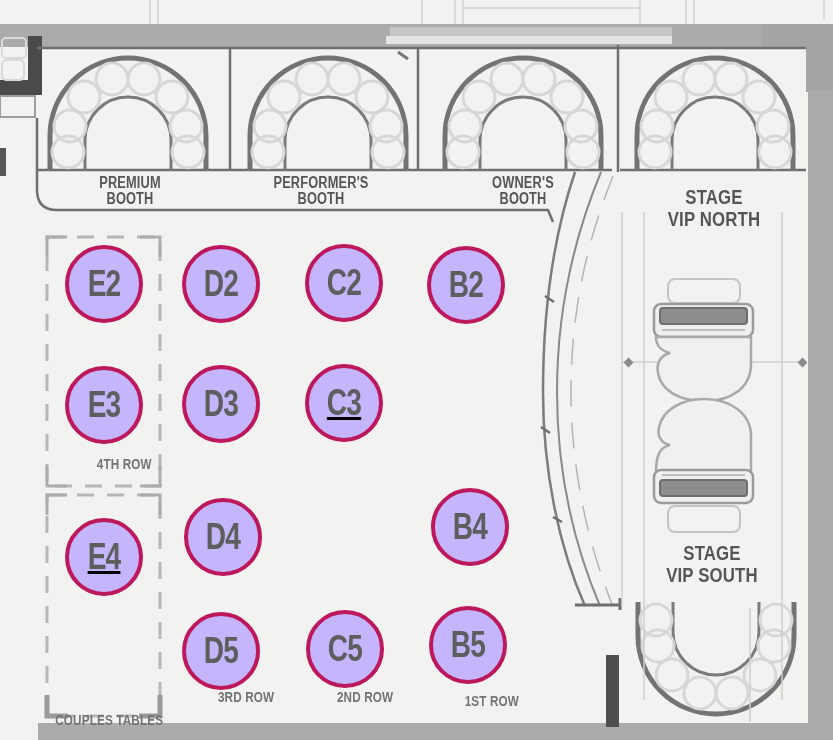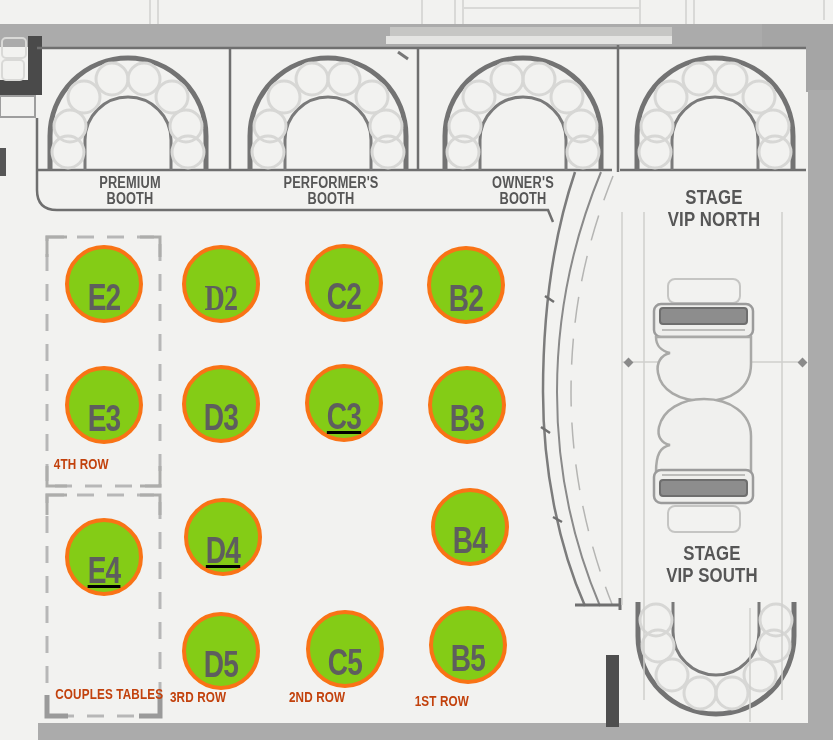--- a/index.html
+++ b/index.html
@@ -4,40 +4,40 @@
 <style>
   html,body{margin:0;padding:0;background:#fff;}
   .canvas{
     position:relative;width:833px;height:740px;overflow:hidden;
     background:#f2f2f0;
     font-family:"Liberation Sans","DejaVu Sans",sans-serif;
   }
   .plan{position:absolute;left:0;top:0;}
   
   .table-circle{
-    position:absolute;width:70px;height:70px;border:4px solid #f97316;
-    border-radius:50%;background:#84cc16;display:flex;align-items:flex-end;justify-content:center;
+    position:absolute;width:70px;height:70px;border:4px solid #be185d;
+    border-radius:50%;background:#c4b5fd;display:flex;align-items:center;justify-content:center;
     box-sizing:content-box;cursor:pointer;
   }
   .table-circle span{
     font-size:36px;font-weight:bold;color:#5e5e5e;
     transform:scaleX(.78);letter-spacing:-1px;white-space:nowrap;
   }
   
   .booth-region{position:absolute;cursor:pointer;}
   .booth-label{
     position:absolute;left:0;right:0;bottom:0;text-align:center;
     font-weight:bold;color:#565656;transform:scaleX(.8);
   }
   .booth-label span{display:block;font-size:16px;line-height:1.04;letter-spacing:.2px;white-space:nowrap;}
   .vip-label span{display:block;font-size:21px;line-height:1.05;letter-spacing:.2px;white-space:nowrap;}
   .vip-label{position:absolute;left:0;right:0;text-align:center;font-weight:bold;color:#565656;transform:scaleX(.8);}
   
   .row-label{
-    position:absolute;text-align:left;font-weight:bold;font-size:15px;color:#c2410c;
+    position:absolute;text-align:right;font-weight:bold;font-size:15px;color:#737373;
   }
   .row-label span{display:inline-block;transform:scaleX(.78);white-space:nowrap;letter-spacing:.2px;}
 </style>
 </head>
 <body>
 
 <div class="canvas">
 
   <svg class="plan" width="833" height="740" viewBox="0 0 833 740">
     <defs>
@@ -150,21 +150,21 @@
       <path d="M47,695 V716 H68 M160,695 V716 H139" stroke="#9a9a9a" stroke-width="5"></path>
     </g>
   </svg>
 
   <div class="booth-region" style="left:52px;top:52px;width:156px;height:156px;">
     <div class="booth-label">
       <span>PREMIUM</span>
       <span>BOOTH</span>
     </div>
   </div>
-  <div class="booth-region" style="left:253px;top:52px;width:156px;height:156px;">
+  <div class="booth-region" style="left:243px;top:52px;width:156px;height:156px;">
     <div class="booth-label">
       <span>PERFORMER'S</span>
       <span>BOOTH</span>
     </div>
   </div>
   <div class="booth-region" style="left:445px;top:52px;width:156px;height:156px;">
     <div class="booth-label">
       <span>OWNER'S</span>
       <span>BOOTH</span>
     </div>
@@ -179,62 +179,59 @@
   <div class="booth-region" style="left:632px;top:542px;width:160px;height:58px;">
     <div class="vip-label" style="top:0;">
       <span>STAGE</span>
       <span>VIP SOUTH</span>
     </div>
   </div>
 
   <div class="table-circle" style="left:65px;top:245px;">
       <span>E2</span>
     </div>
-  <div class="table-circle" style="left:182px;top:245px;font-family:Liberation Serif, serif;">
+  <div class="table-circle" style="left:182px;top:245px;">
       <span>D2</span>
     </div>
   <div class="table-circle" style="left:305px;top:244px;">
       <span>C2</span>
     </div>
   <div class="table-circle" style="left:427px;top:246px;">
       <span>B2</span>
     </div>
 
   <div class="table-circle" style="left:65px;top:366px;">
       <span>E3</span>
     </div>
   <div class="table-circle" style="left:182px;top:365px;">
       <span>D3</span>
     </div>
   <div class="table-circle" style="left:305px;top:364px;text-decoration:underline;">
       <span>C3</span>
     </div>
-  <div class="table-circle" style="left:428px;top:366px;">
-      <span>B3</span>
-    </div>
 
   <div class="table-circle" style="left:65px;top:518px;text-decoration:underline;">
       <span>E4</span>
     </div>
-  <div class="table-circle" style="left:184px;top:498px;text-decoration:underline;">
+  <div class="table-circle" style="left:184px;top:498px;">
       <span>D4</span>
     </div>
   <div class="table-circle" style="left:431px;top:488px;">
       <span>B4</span>
     </div>
 
   <div class="table-circle" style="left:182px;top:612px;">
       <span>D5</span>
     </div>
   <div class="table-circle" style="left:306px;top:610px;">
       <span>C5</span>
     </div>
   <div class="table-circle" style="left:429px;top:606px;">
       <span>B5</span>
     </div>
 
   <div class="row-label" style="left:46px;top:455px;width:114px;"><span>4TH ROW</span></div>
-  <div class="row-label" style="left:40px;top:685px;width:126px;"><span>COUPLES TABLES</span></div>
+  <div class="row-label" style="left:40px;top:711px;width:126px;"><span>COUPLES TABLES</span></div>
   <div class="row-label" style="left:162px;top:688px;width:120px;"><span>3RD ROW</span></div>
   <div class="row-label" style="left:281px;top:688px;width:120px;"><span>2ND ROW</span></div>
   <div class="row-label" style="left:407px;top:692px;width:120px;"><span>1ST ROW</span></div>
 
 </div>
 
 </body></html>

